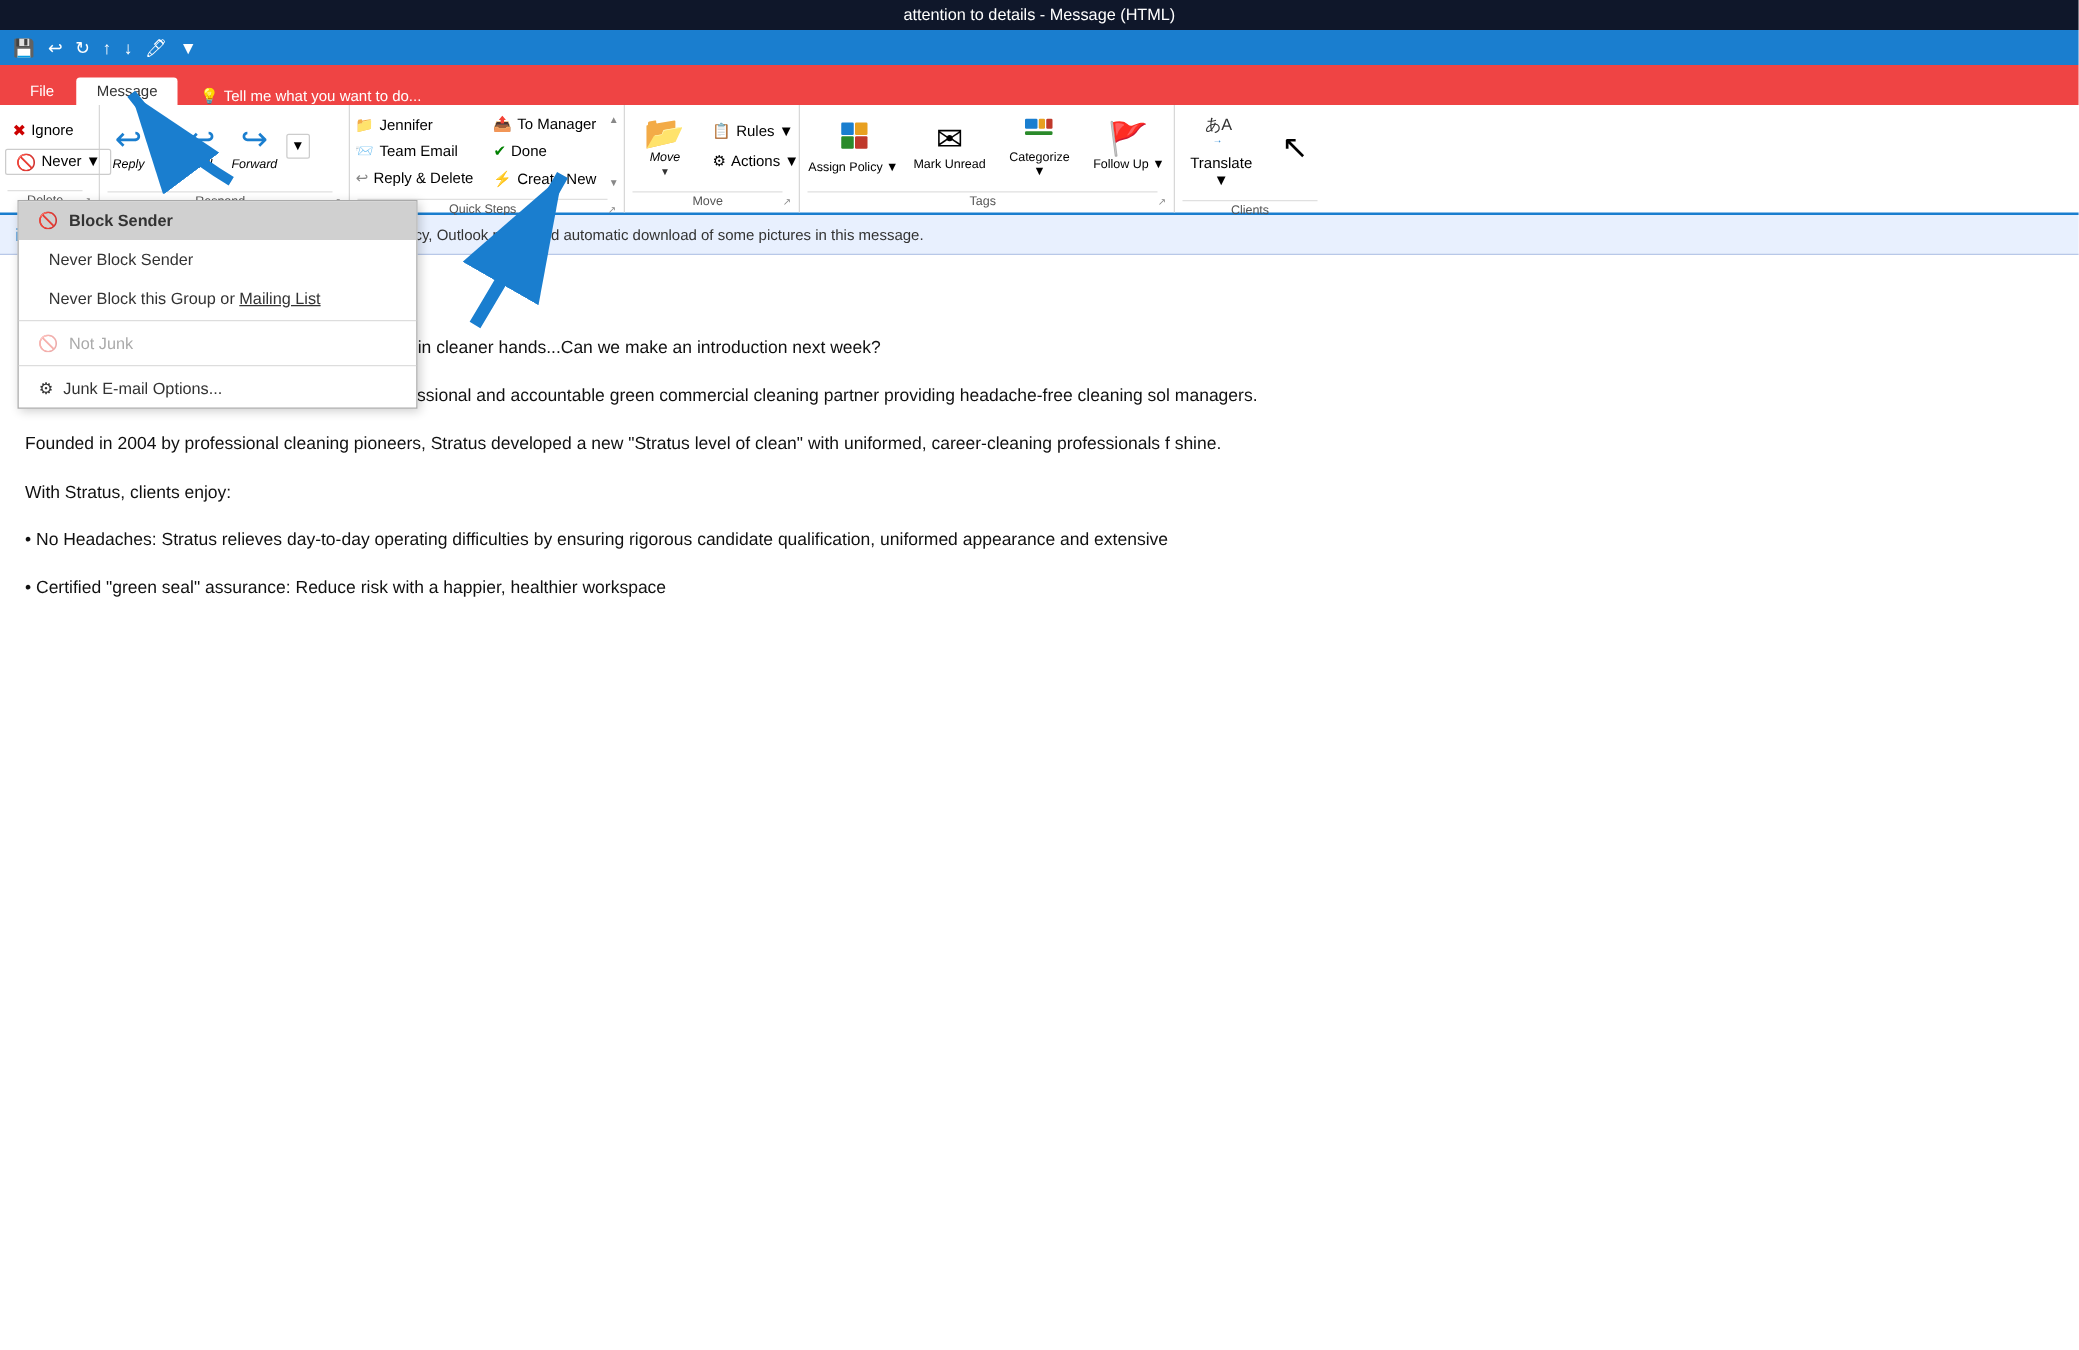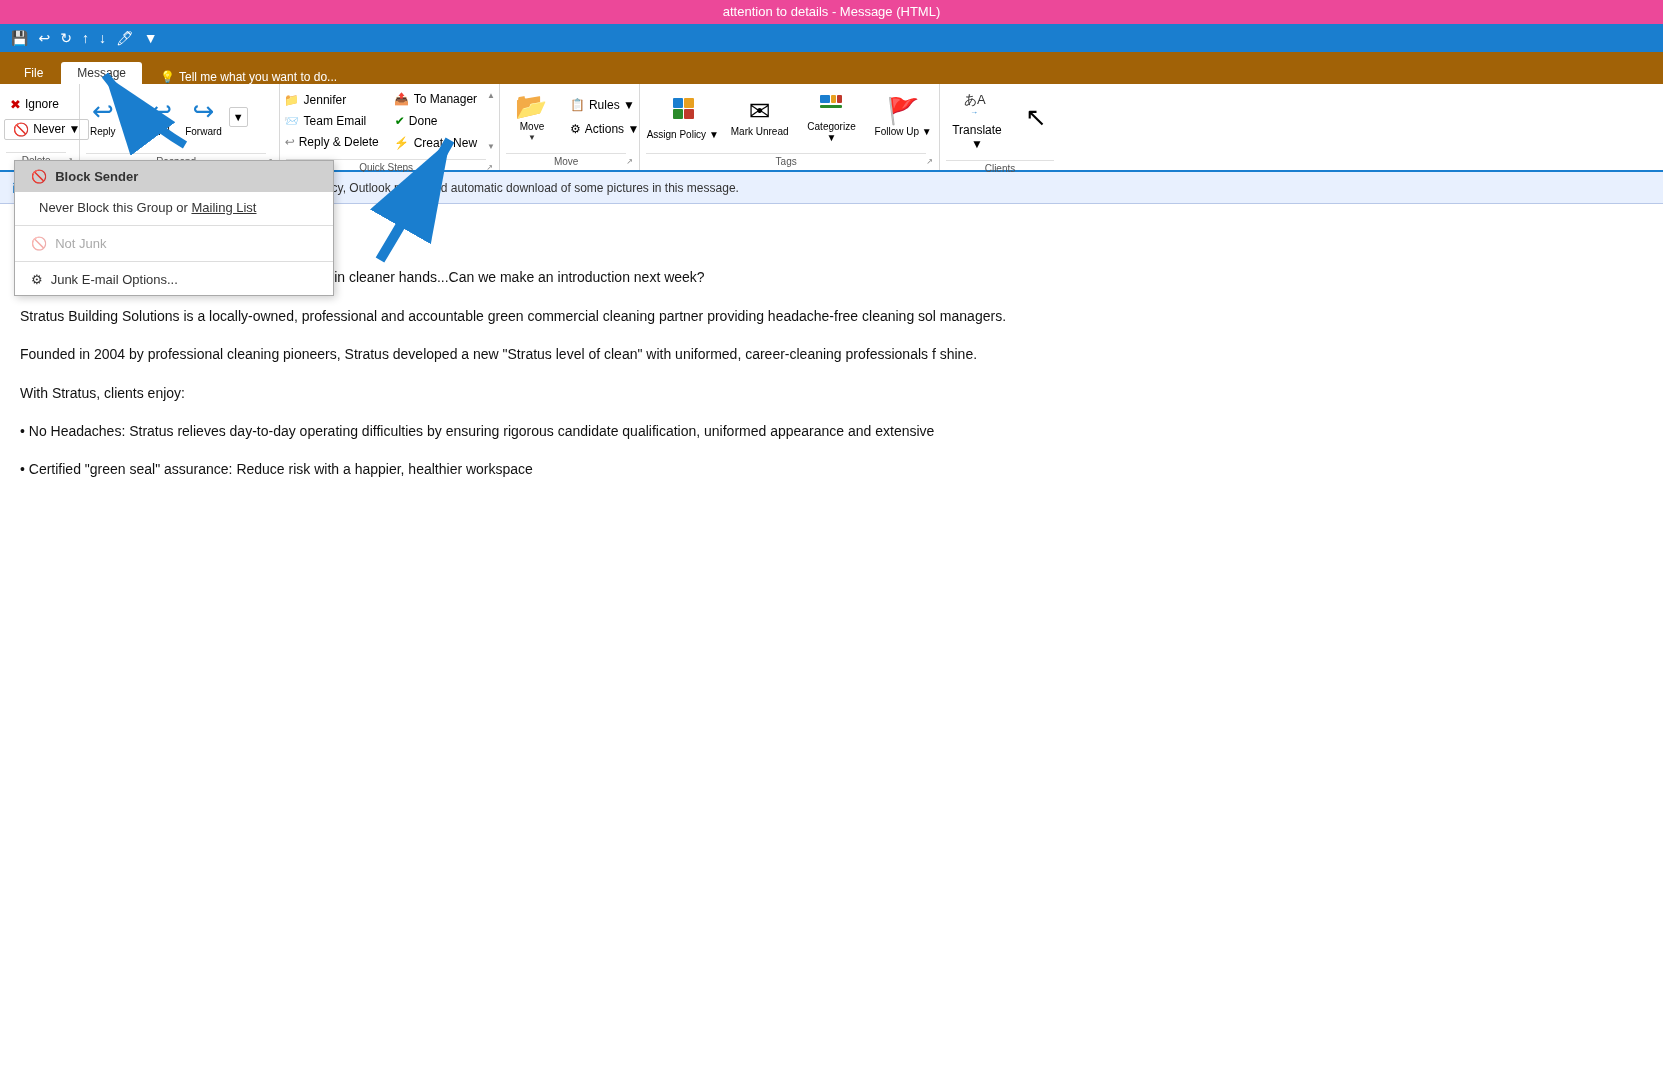--- a/index.html
+++ b/index.html
@@ -1,20 +1,20 @@
 <!DOCTYPE html>
 <html><head>
   <meta charset="utf-8">
   <style>
     * { margin: 0; padding: 0; box-sizing: border-box; }
     body { font-family: 'Segoe UI', Arial, sans-serif; background: #fff; width: 1663px; height: 1080px; overflow: hidden; }
 
     
     .title-bar {
-      background: #ec4899;
+      background: #0f172a;
       color: white;
       text-align: center;
       font-size: 13px;
       padding: 4px 0;
       height: 24px;
     }
 
     
     .quick-access {
       background: #1a7ecf;
@@ -28,21 +28,21 @@
       color: white;
       background: transparent;
       border: none;
       cursor: pointer;
       font-size: 14px;
       padding: 2px 3px;
     }
 
     
     .tab-bar {
-      background: #a16207;
+      background: #ef4444;
       display: flex;
       align-items: flex-end;
       padding: 0 8px;
       height: 32px;
       gap: 2px;
     }
     .tab {
       padding: 4px 16px;
       font-size: 12px;
       cursor: pointer;
@@ -209,21 +209,21 @@
       padding: 3px 6px;
       cursor: pointer;
       border: none;
       background: transparent;
       font-size: 10px;
       gap: 1px;
       min-height: 60px;
       border-radius: 2px;
     }
     .rb-lg-icon { font-size: 26px; line-height: 1.1; }
-    .rb-lg-label { font-size: 10px; white-space: nowrap; }
+    .rb-lg-label { font-size: 10px; white-space: nowrap; font-style: italic; }
 
     
     .rb-sm {
       display: flex;
       align-items: center;
       gap: 4px;
       padding: 3px 6px;
       cursor: pointer;
       border: none;
       background: transparent;
@@ -459,20 +459,24 @@
 
 </div>
 
 <div class="junk-dropdown">
   <div class="junk-dropdown-item active">
     <span>🚫</span>
     <span>Block Sender</span>
   </div>
   <div class="junk-dropdown-item">
     <span></span>
+    <span>Never Block Sender</span>
+  </div>
+  <div class="junk-dropdown-item">
+    <span></span>
     <span>Never Block this Group or <u>Mailing List</u></span>
   </div>
   <div class="junk-dropdown-separator"></div>
   <div class="junk-dropdown-item disabled" style="color:#aaa;">
     <span style="opacity:0.4;">🚫</span>
     <span>Not Junk</span>
   </div>
   <div class="junk-dropdown-separator"></div>
   <div class="junk-dropdown-item">
     <span>⚙</span>

